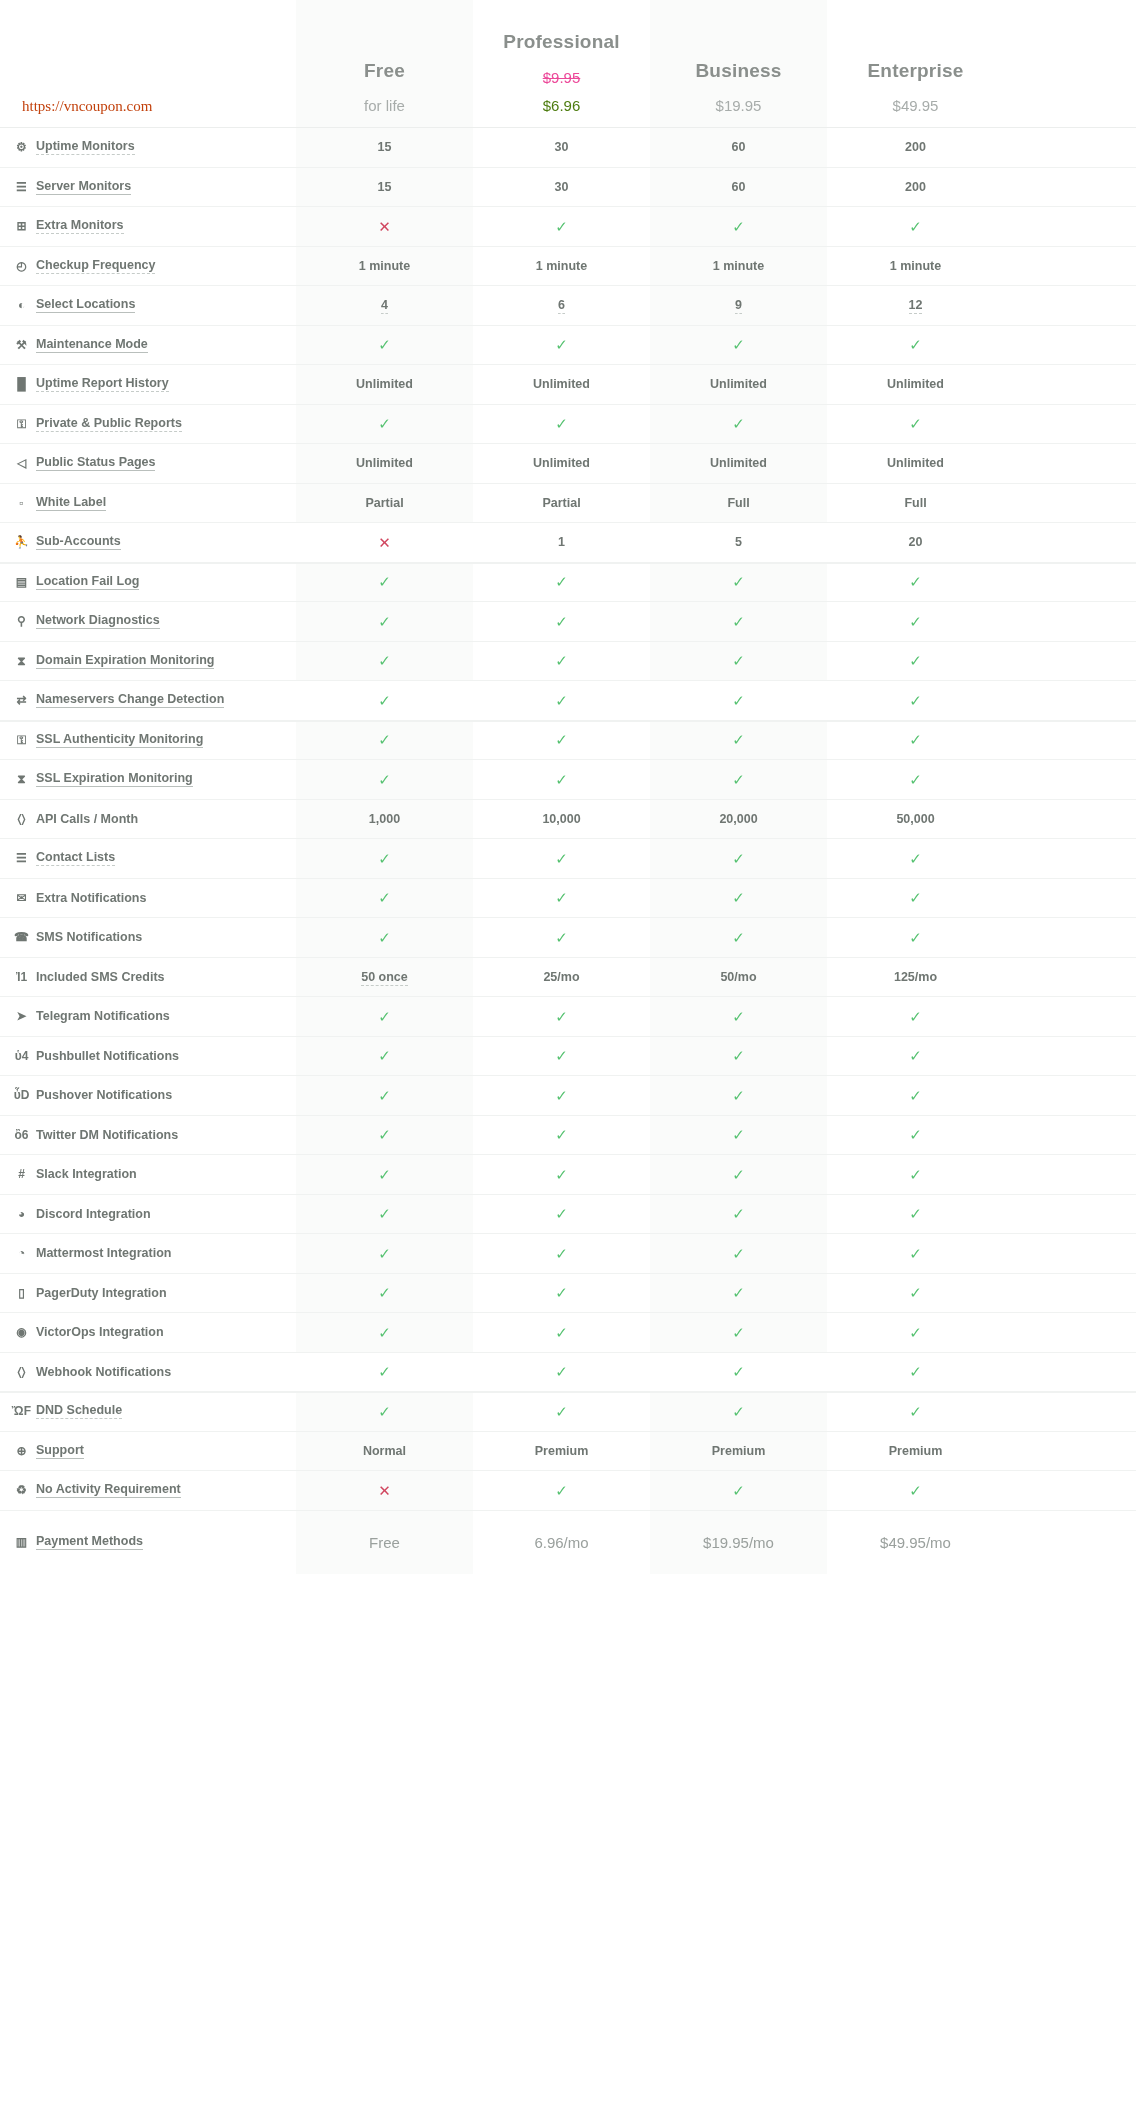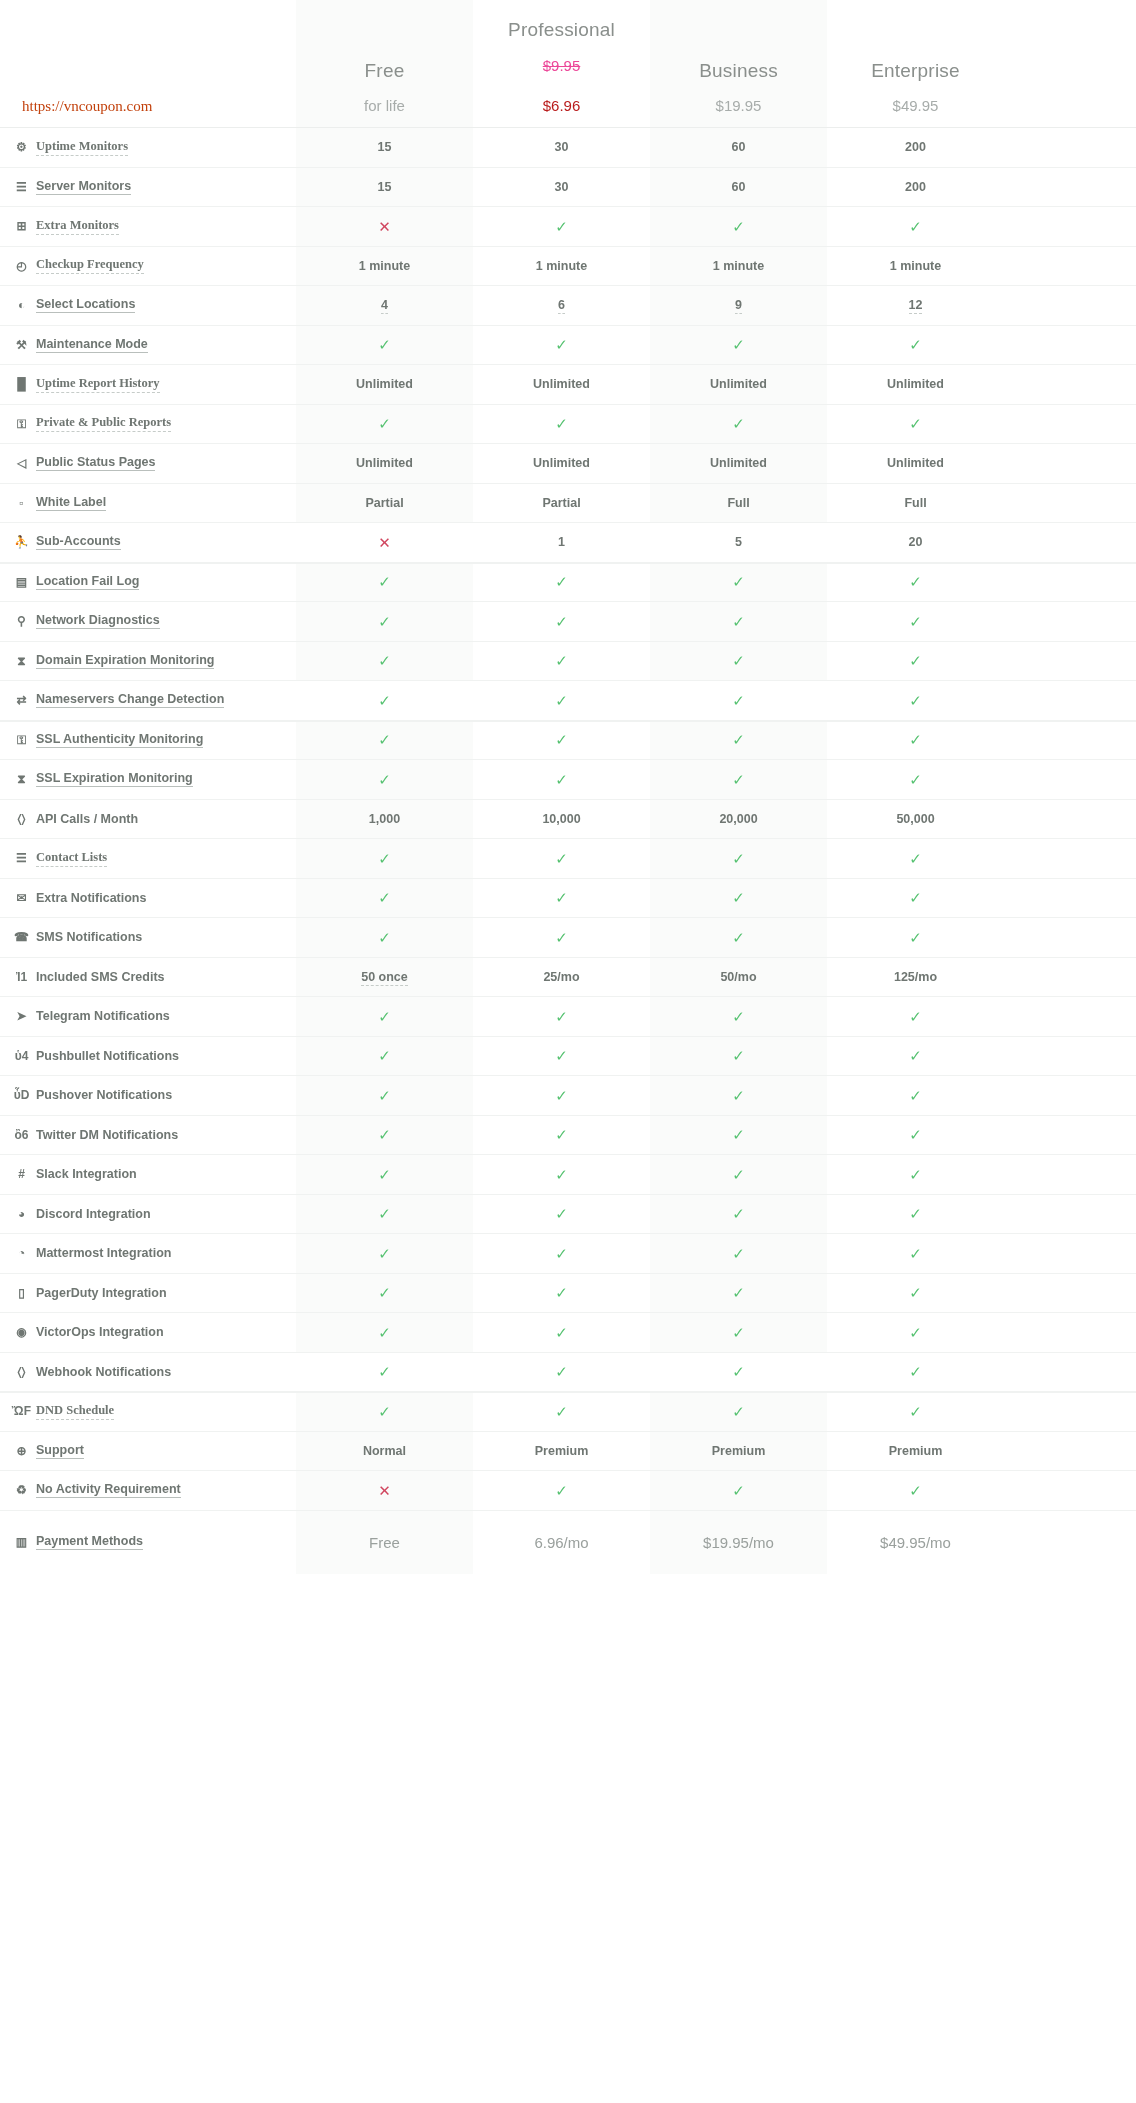--- a/index.html
+++ b/index.html
@@ -55,39 +55,39 @@
   }
   .th-plan {
     width: 177px;
     text-align: center;
     position: relative;
     padding-bottom: 10px;
   }
   .plan-name {
     font-size: 19px;
     color: #8a8f8c;
-    font-weight: 400;
+    font-weight: 700;
     letter-spacing: .2px;
     line-height: 1.3;
   }
   .plan-price {
     font-size: 15px;
     color: #a7acaa;
     margin-top: 12px;
     line-height: 1.45;
   }
   .plan-price .old {
     text-decoration: line-through;
     display: block;
     color: #ec4899;
   }
   .plan-price .new {
     display: block;
-    margin-top: 19px;
-    color: #b91c1c;
+    margin-top: 7px;
+    color: #4d7c0f;
   }
 
   
   .trow {
     position: relative;
     z-index: 2;
     display: flex;
     align-items: center;
     min-height: 39.5px;
     border-bottom: 1px solid #f0f2f1;
@@ -118,21 +118,20 @@
     flex: none;
     line-height: 1;
   }
   .feat-label.u-solid {
     border-bottom: 1px solid #b9bfbc;
     padding-bottom: 1px;
   }
   .feat-label.u-dotted {
     border-bottom: 1px dashed #c6ccc9;
     padding-bottom: 1px;
-    font-family: Liberation Serif, serif;
   }
 
   .td-val {
     width: 177px;
     text-align: center;
     font-size: 12.5px;
     font-weight: bold;
     color: #6f7672;
     line-height: 1;
   }

